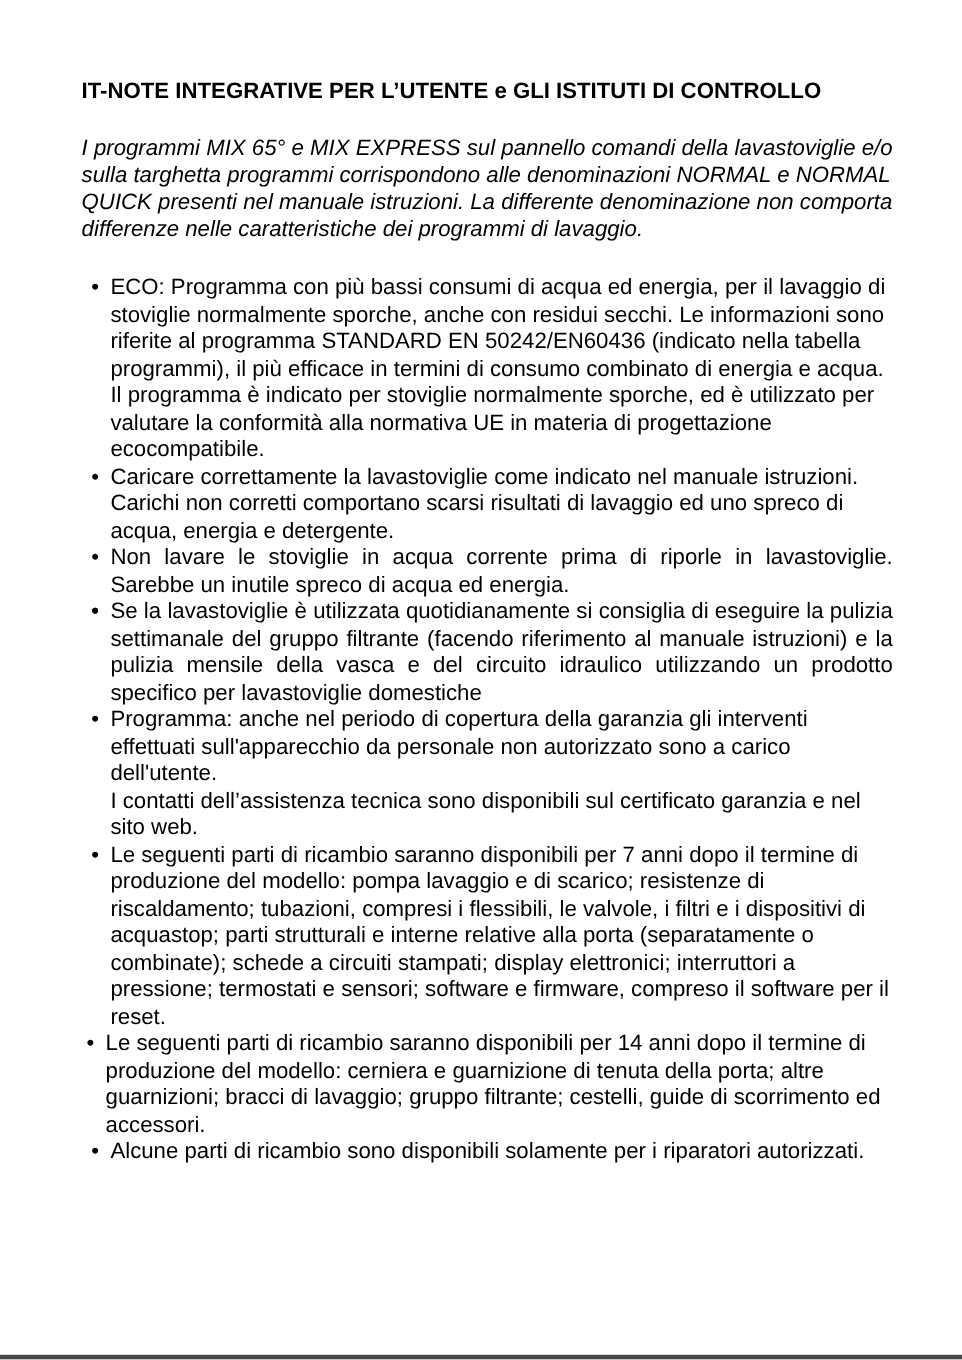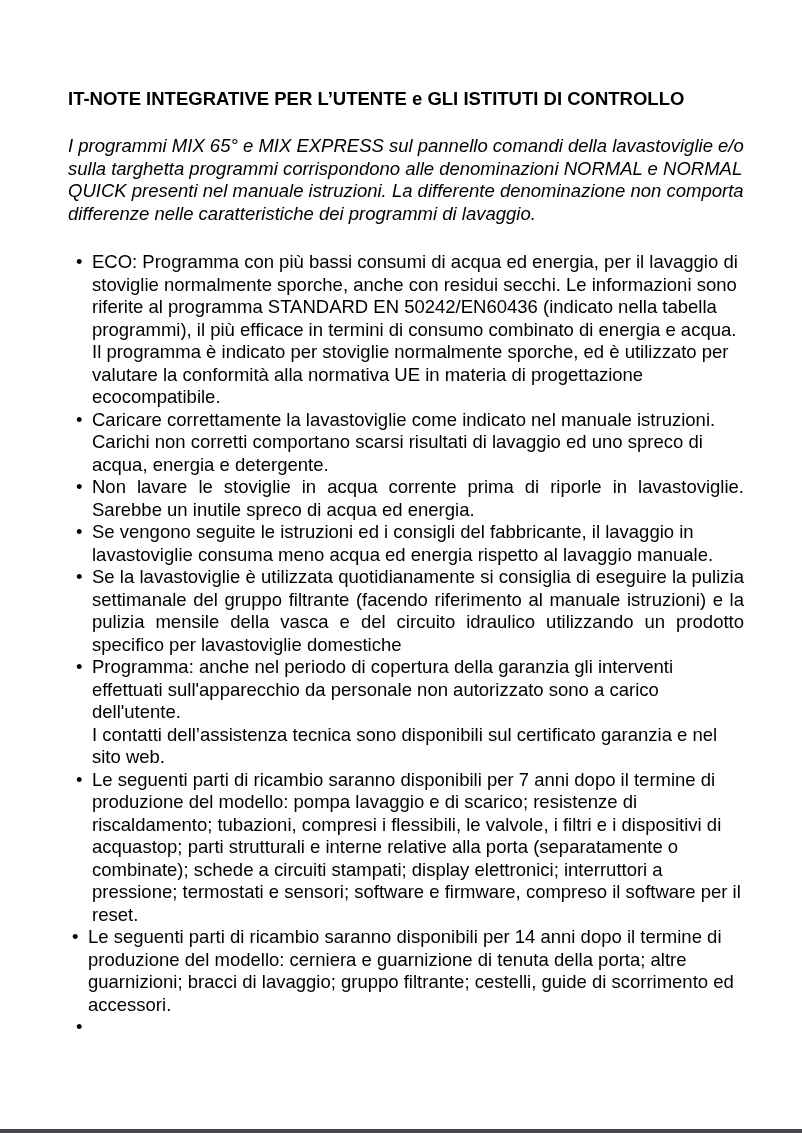--- a/index.html
+++ b/index.html
@@ -10,21 +10,20 @@
     width: 802px;
     height: 1133px;
     background: #ffffff;
     color: #000000;
     font-family: "Liberation Sans", sans-serif;
     position: relative;
     overflow: hidden;
   }
   .page {
     padding: 64px 58px 0 68px;
-    margin-top: 23px;
   }
   .doc-title {
     font-size: 18.5px;
     line-height: 23px;
     font-weight: bold;
     margin: 0 0 25px 0;
     white-space: nowrap;
   }
   .intro {
     font-size: 18.5px;
@@ -71,23 +70,23 @@
 
 <div class="page">
   <h1 class="doc-title">IT-NOTE INTEGRATIVE PER L’UTENTE e GLI ISTITUTI DI CONTROLLO</h1>
 
   <p class="intro">I programmi MIX 65° e MIX EXPRESS sul pannello comandi della lavastoviglie e/o sulla targhetta programmi corrispondono alle denominazioni NORMAL e NORMAL QUICK presenti nel manuale istruzioni. La differente denominazione non comporta differenze nelle caratteristiche dei programmi di lavaggio.</p>
 
   <ul class="bullet-list">
       <li class="bullet-item"><span class="marker">•</span><span class="content"><span class="b">ECO:</span><span> Programma con più bassi consumi di acqua ed energia, per il lavaggio di stoviglie normalmente sporche, anche con residui secchi. Le informazioni sono riferite al programma </span><span class="b">STANDARD EN 50242/EN60436</span><span> (indicato nella tabella programmi), il più efficace in termini di consumo combinato di energia e acqua. Il programma è indicato per stoviglie normalmente sporche, ed è utilizzato per valutare la conformità alla normativa UE in materia di progettazione ecocompatibile.</span></span></li>
       <li class="bullet-item"><span class="marker">•</span><span class="content"><span>Caricare correttamente la lavastoviglie come indicato nel manuale istruzioni. Carichi non corretti comportano scarsi risultati di lavaggio ed uno spreco di acqua, energia e detergente.</span></span></li>
       <li class="bullet-item justify"><span class="marker">•</span><span class="content"><span>Non lavare le stoviglie in acqua corrente prima di riporle in lavastoviglie. Sarebbe un inutile spreco di acqua ed energia.</span></span></li>
-      <li class="bullet-item"><span class="marker">•</span><span class="content"><span>Se vengono seguite le istruzioni ed i consigli del fabbricante, il lavaggio in lavastoviglie consuma meno acqua ed energia rispetto al lavaggio manuale.</span></span></li>
+      <li class="bullet-item"><span class="marker">•</span></li>
       <li class="bullet-item justify"><span class="marker">•</span><span class="content"><span>Se la lavastoviglie è utilizzata quotidianamente si consiglia di eseguire la pulizia settimanale del gruppo filtrante (facendo riferimento al manuale istruzioni) e la pulizia mensile della vasca e del circuito idraulico utilizzando un prodotto specifico per lavastoviglie domestiche</span></span></li>
       <li class="bullet-item"><span class="marker">•</span><span class="content"><span class="b">Programma:</span><span> anche nel periodo di copertura della garanzia gli interventi effettuati sull'apparecchio da personale non autorizzato sono a carico dell'utente.
 I contatti dell’assistenza tecnica sono disponibili sul certificato garanzia e nel sito web.</span></span></li>
       <li class="bullet-item"><span class="marker">•</span><span class="content"><span>Le seguenti parti di ricambio saranno disponibili per 7 anni dopo il termine di produzione del modello: pompa lavaggio e di scarico; resistenze di riscaldamento; tubazioni, compresi i flessibili, le valvole, i filtri e i dispositivi di acquastop; parti strutturali e interne relative alla porta (separatamente o combinate); schede a circuiti stampati; display elettronici; interruttori a pressione; termostati e sensori; software e firmware, compreso il software per il reset.</span></span></li>
       <li class="bullet-item outdent"><span class="marker">•</span><span class="content"><span>Le seguenti parti di ricambio saranno disponibili per 14 anni dopo il termine di produzione del modello: cerniera e guarnizione di tenuta della porta; altre guarnizioni; bracci di lavaggio; gruppo filtrante; cestelli, guide di scorrimento ed accessori.</span></span></li>
-      <li class="bullet-item"><span class="marker">•</span></li>
+      <li class="bullet-item"><span class="marker">•</span><span class="content"><span>Alcune parti di ricambio sono disponibili solamente per i riparatori autorizzati.</span></span></li>
     </ul>
 </div>
 
 <div class="footer-bar" style="background: rgb(70, 72, 75);"></div>
 
 </body></html>

